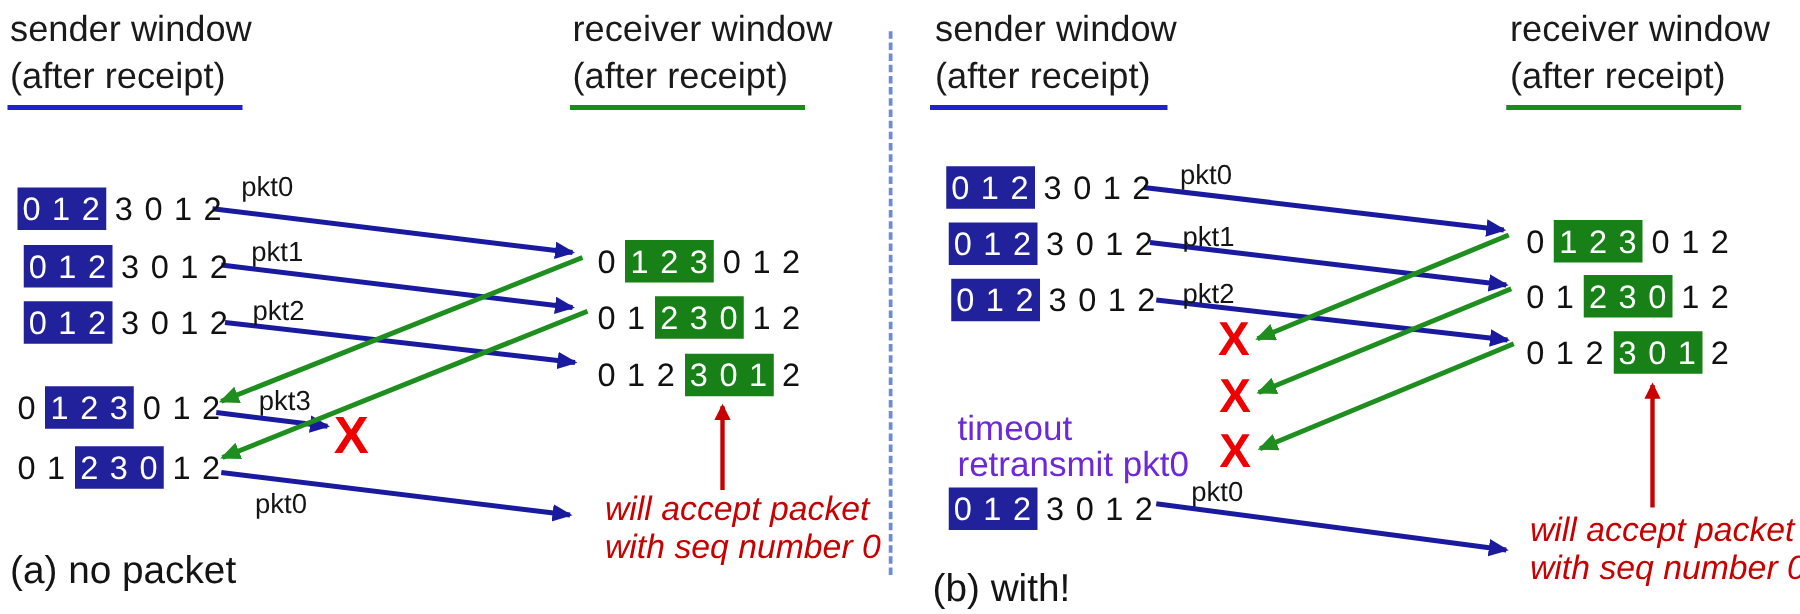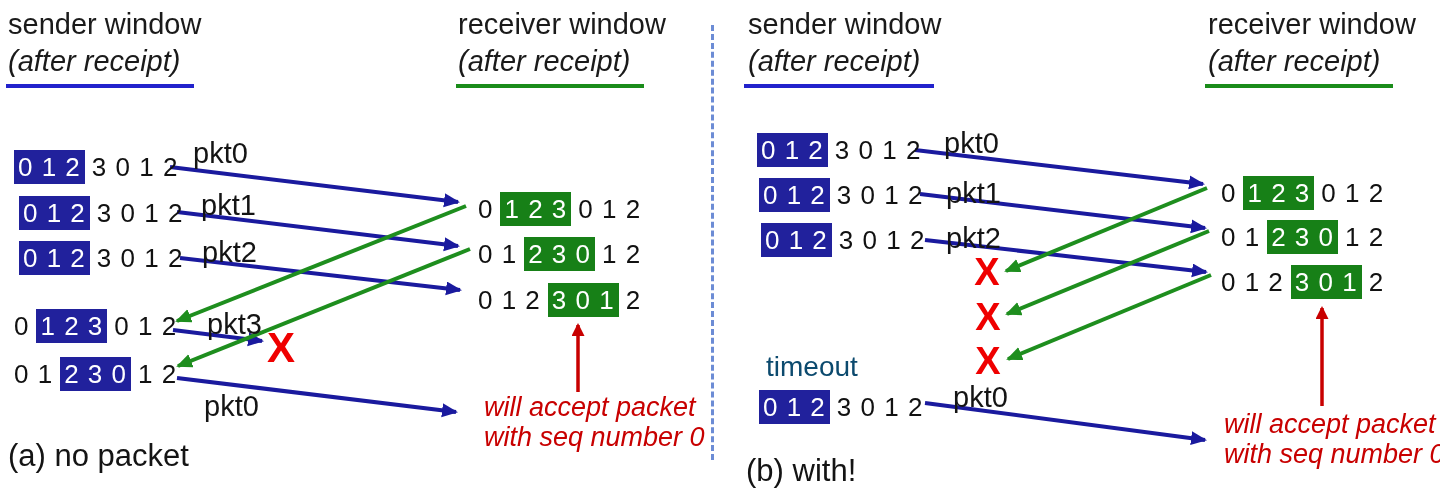--- a/index.html
+++ b/index.html
@@ -2,40 +2,40 @@
 <html><head>
 <meta charset="utf-8">
 <style>
   html,body{margin:0;padding:0;background:#ffffff;}
   #canvas{
     position:relative;width:1440px;height:491px;background:#ffffff;overflow:hidden;
     font-family:"Liberation Sans",sans-serif;color:#111;
   }
   
   .hdr{position:absolute;font-size:29px;line-height:37px;color:#1a1a1a;}
-  .hdr .sub{display:block;font-style:italic;}
+  .hdr .sub{display:block;}
   .hdr-underline{position:absolute;height:0;border-top:4px solid;}
   .ul-blue{border-color:#2222cc;}
   .ul-green{border-color:#1a8c1a;}
   
   .seqrow{position:absolute;font-size:26px;line-height:30px;letter-spacing:1px;white-space:nowrap;color:#111;}
   .seqrow .win{display:inline-block;padding:2px 4px;color:#ffffff;}
   .seqrow .win.navy{background:#21219c;}
   .seqrow .win.green{background:#178017;}
   .seqrow .pre:not(:empty){margin-right:7px;}
   .seqrow .post:not(:empty){margin-left:7px;}
   
-  .pktlabel{position:absolute;font-size:29px;color:#141414;white-space:nowrap;}
+  .pktlabel{position:absolute;font-size:22px;color:#141414;white-space:nowrap;}
   
   .xmark{position:absolute;font-size:42px;font-weight:bold;color:#ef0000;transform:translate(-50%,-52%);line-height:1;}
   .xmark.small{font-size:38px;}
   
   .rednote{position:absolute;font-size:27px;line-height:30px;font-style:italic;color:#c80000;white-space:nowrap;}
   
-  .timeout{position:absolute;font-size:28px;line-height:29px;color:#0c4a6e;white-space:nowrap;margin-top:24px;}
+  .timeout{position:absolute;font-size:28px;line-height:29px;color:#6d28d9;white-space:nowrap;}
   
   .caption{position:absolute;font-size:31px;color:#141414;white-space:nowrap;}
   
   .divider{position:absolute;left:711px;top:25px;height:435px;width:0;border-left:3px dashed #6c8cd5;}
   
   #arrows{position:absolute;left:0;top:0;z-index:0;}
   .txt{z-index:2;}
 </style>
 </head>
 <body>
@@ -177,20 +177,21 @@
     <span class="pre">0 1 2</span><span class="win green">3 0 1</span><span class="post">2</span>
   </div>
 
   <div class="pktlabel txt" style="left:944px;top:127px;">pkt0</div>
   <div class="pktlabel txt" style="left:946px;top:177px;">pkt1</div>
   <div class="pktlabel txt" style="left:946px;top:222px;">pkt2</div>
   <div class="pktlabel txt" style="left:953px;top:381px;">pkt0</div>
 
   <div class="timeout txt" style="left:766px;top:328px;">
     <div>timeout</div>
+    <div>retransmit pkt0</div>
   </div>
 
   <div class="xmark small txt" style="left:987px;top:273px;">X</div>
   <div class="xmark small txt" style="left:988px;top:318px;">X</div>
   <div class="xmark small txt" style="left:988px;top:362px;">X</div>
 
   <div class="rednote txt" style="left:1224px;top:409px;">
     <div>will accept packet</div>
     <div>with seq number 0</div>
   </div>

